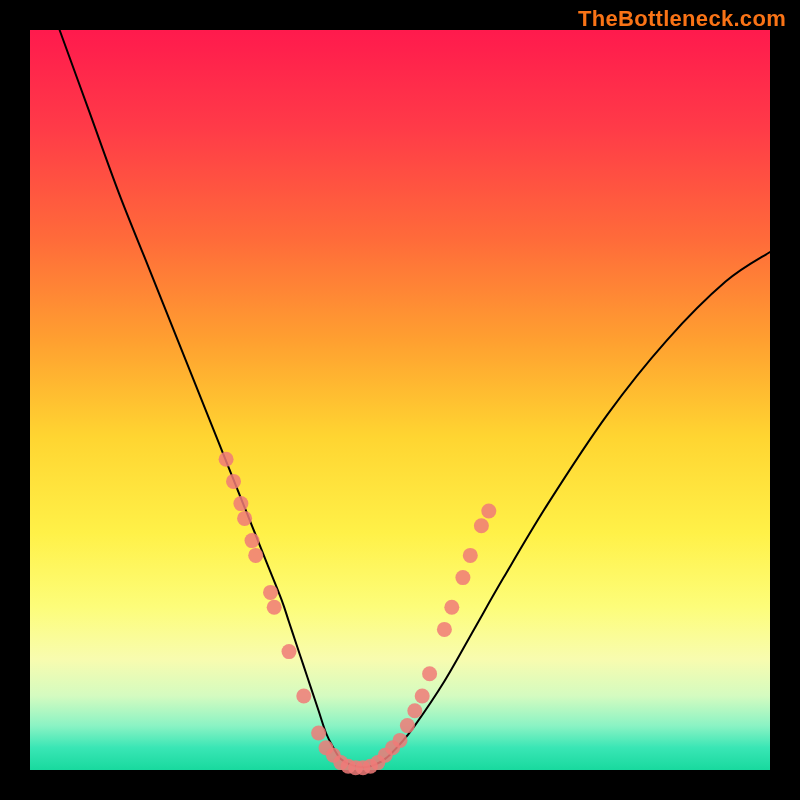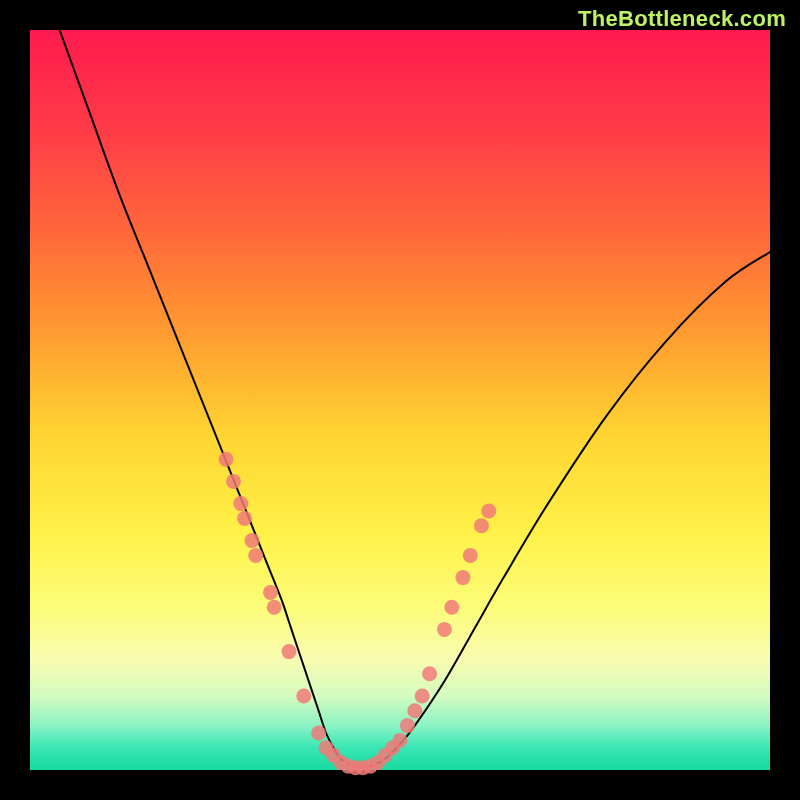--- a/index.html
+++ b/index.html
@@ -43,21 +43,21 @@
     left: 0;
     top: 0;
     width: 740px;
     height: 740px;
     overflow: visible;
   }
   .watermark {
     position: absolute;
     top: 6px;
     right: 14px;
-    color: #bef264;
+    color: #f97316;
     font-size: 22px;
     font-weight: 600;
     letter-spacing: 0.3px;
     font-family: Arial, Helvetica, sans-serif;
   }
 </style>
 </head>
 <body>
 
 <div class="frame">

